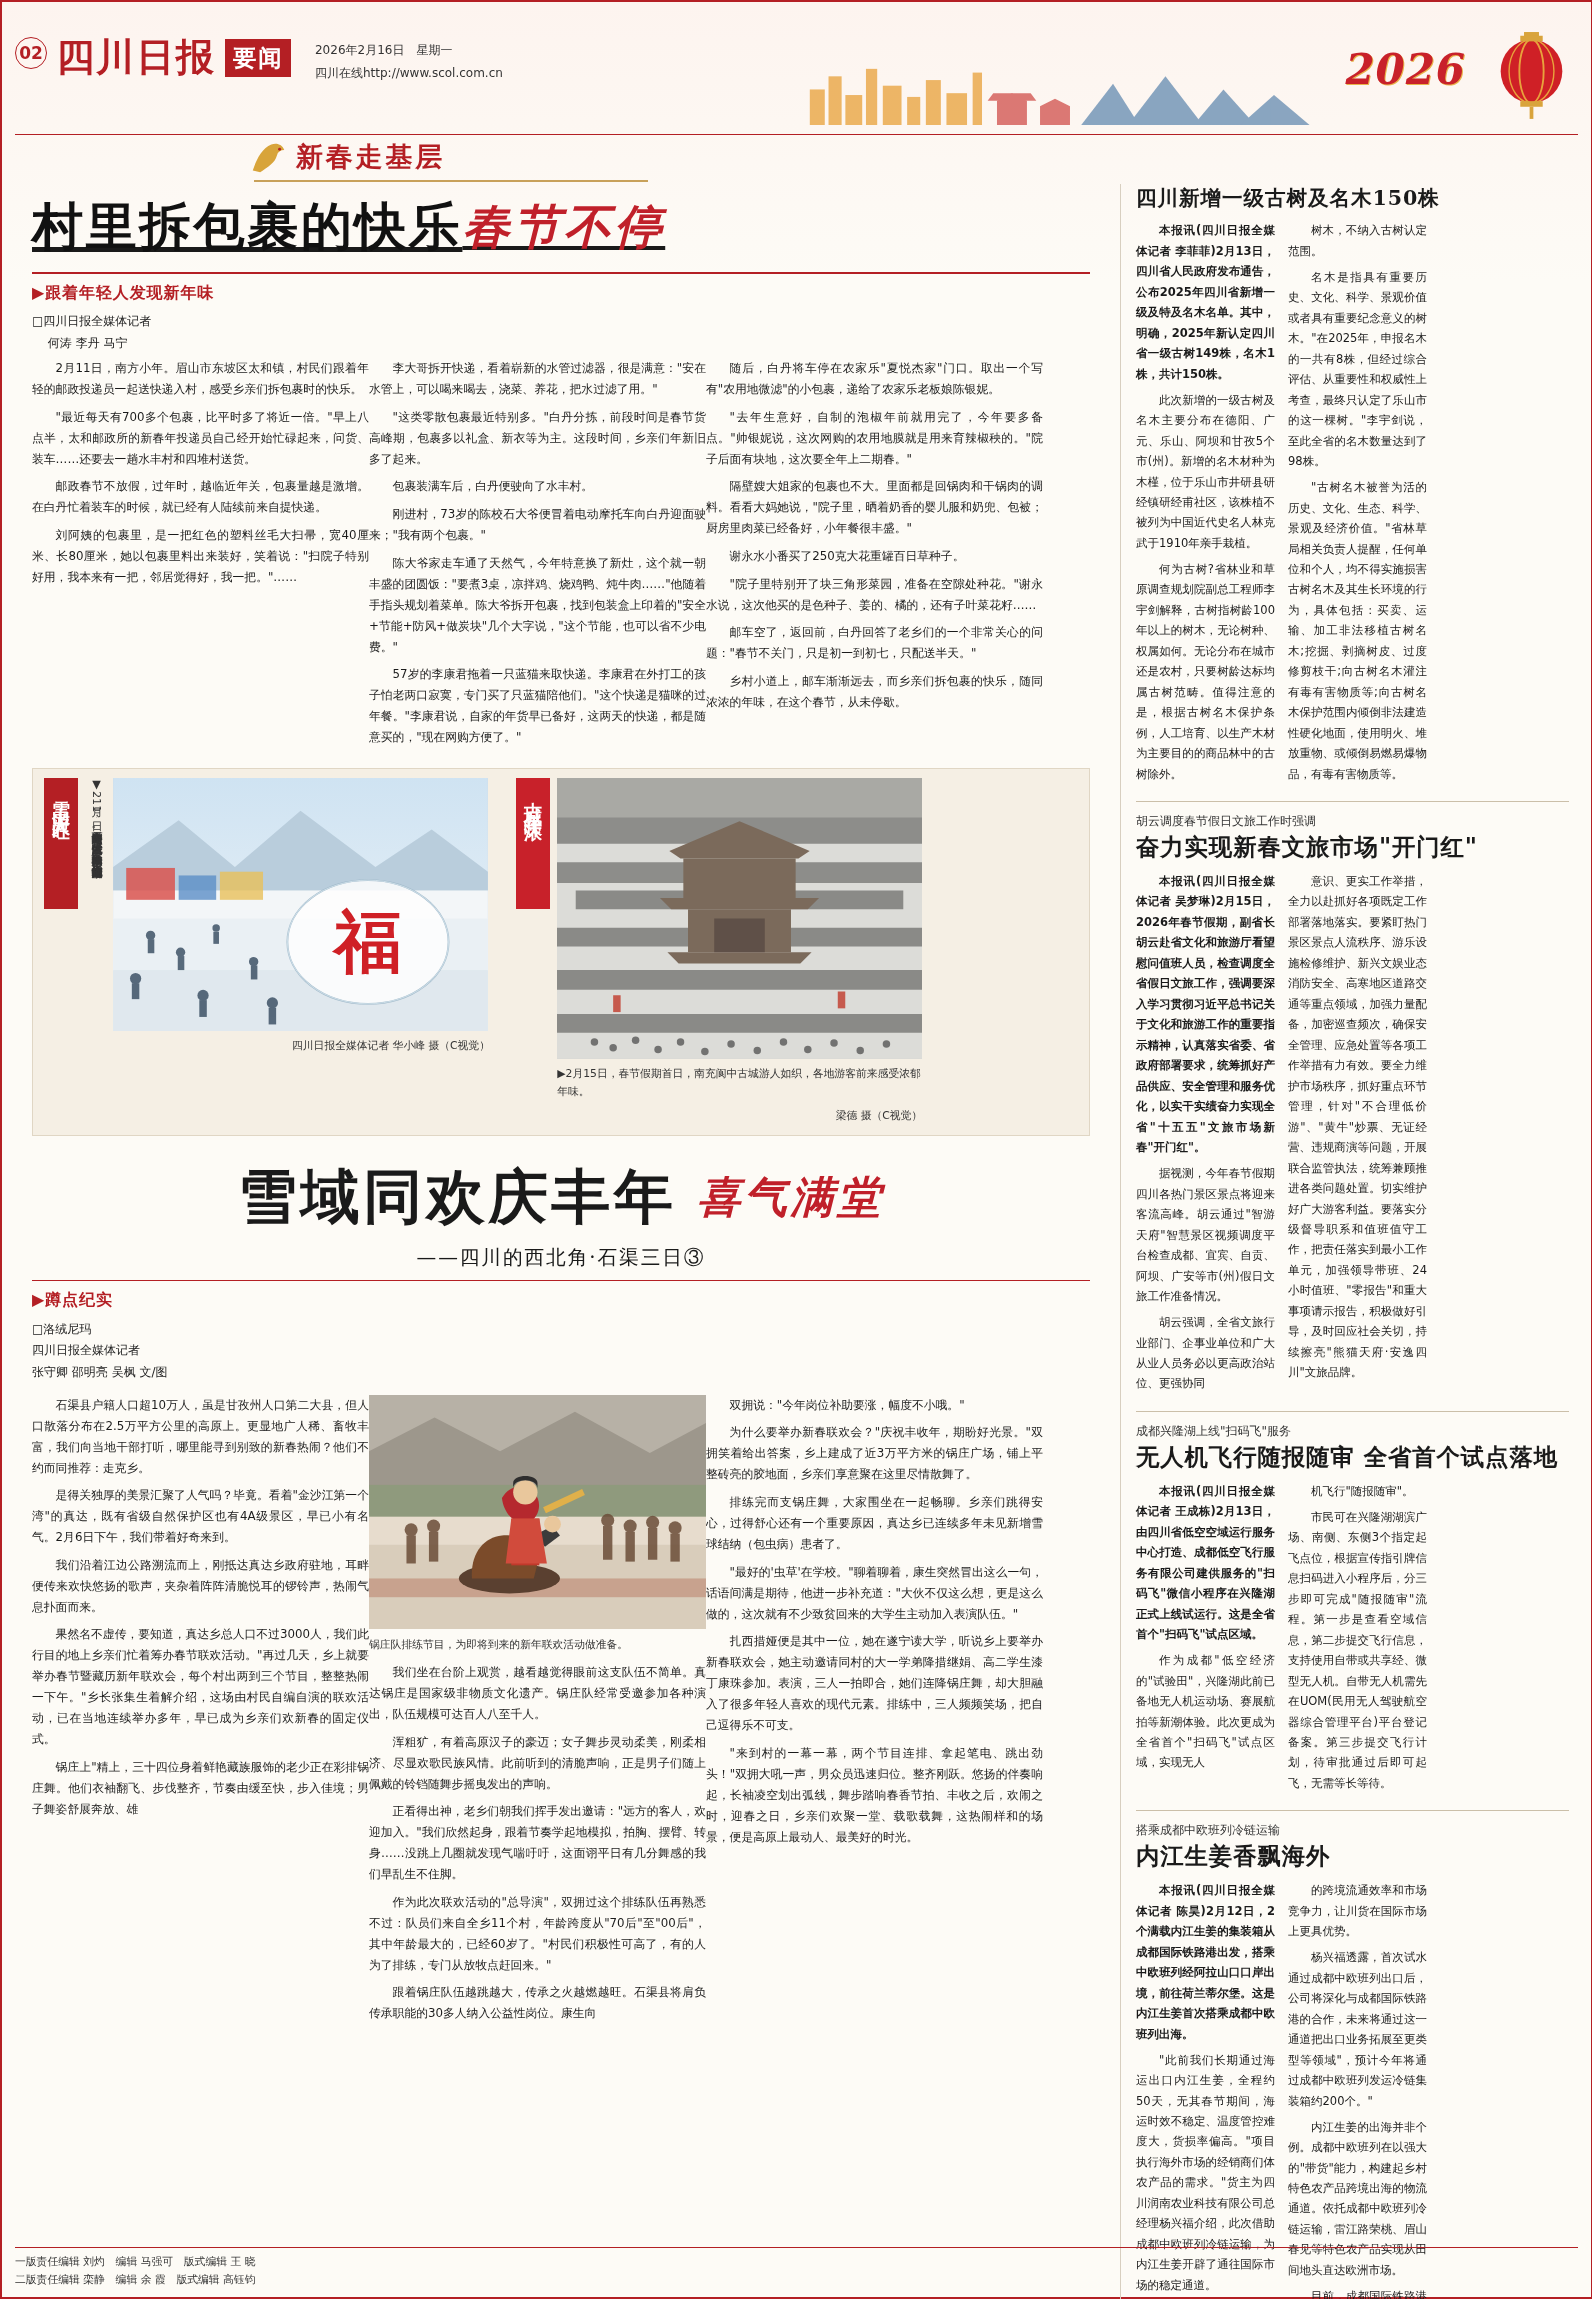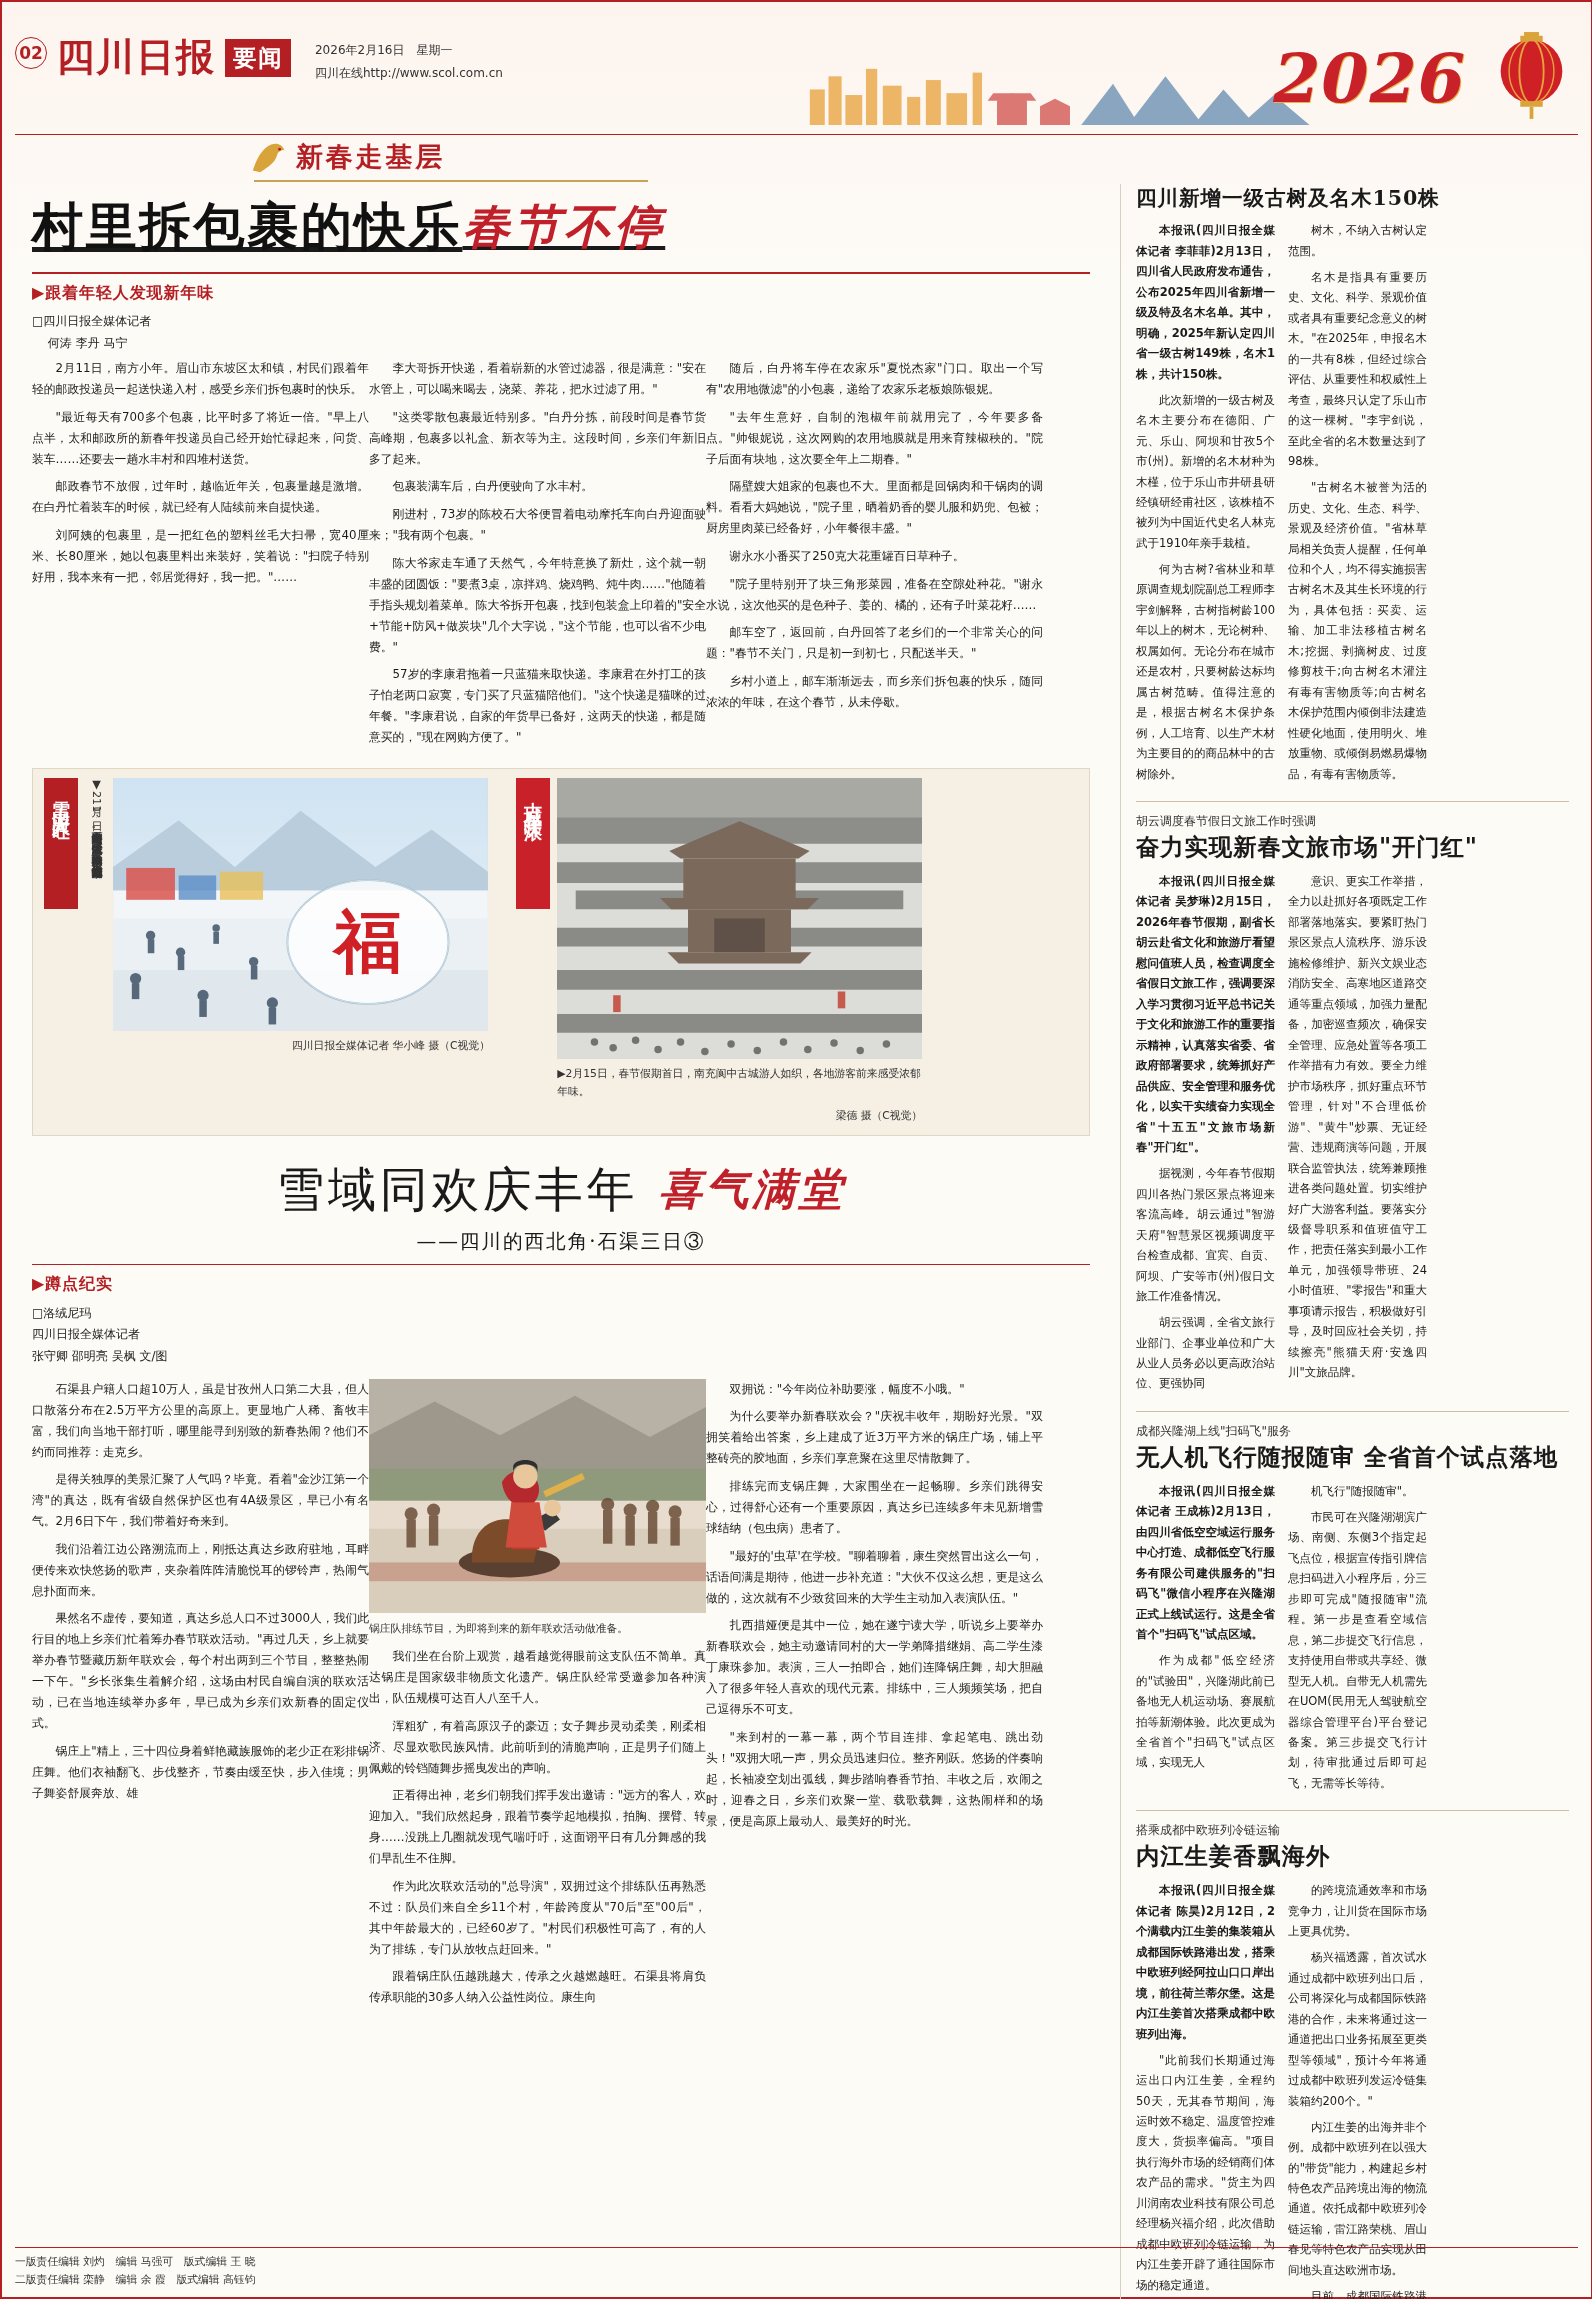--- a/index.html
+++ b/index.html
@@ -52,23 +52,23 @@
     font-size:12px;line-height:1.9;color:#333;
   }
   .mast-right {
     margin-left:auto;position:relative;width:778px;height:105px;
   }
   .skyline {
     position:absolute;left:0;bottom:3.7px;width:525px;height:73px;
     opacity:.85;
   }
   .year-2026 {
-    position:absolute;right:112px;top:14px;
+    position:absolute;right:112px;top:21px;
     font-family:"DejaVu Serif",serif;
-    font-size:68px;font-weight:bold;font-style:italic;
+    font-size:42px;font-weight:bold;font-style:italic;
     color:#c8212a;letter-spacing:0.9px;
     text-shadow:0.9px 0.9px 0 #e8b34a;
   }
   .lantern {
     position:absolute;right:11.2px;top:5.6px;width:71px;height:90px;
   }
 
   
   .banner-row { position:relative; height:49px; }
   .banner-title {
@@ -137,21 +137,21 @@
     writing-mode:vertical-rl;font-size:11.2px;line-height:1.7;color:#333;
     height:178px;
   }
   .photo { position:relative;overflow:hidden;background:#ccc; }
   .photo.ski { width:375px;height:253px; }
   .photo.town { width:365px;height:281px; }
   .cap { font-size:10.8px;line-height:1.7;color:#333; }
 
   
   .headline2-row { display:flex;align-items:center;justify-content:center;gap:20.6px;margin-top:22.5px; }
-  .h2-main { font-family:"DejaVu Serif",serif;font-size:48px;font-weight:normal;letter-spacing:3.7px; }
+  .h2-main { font-family:"DejaVu Serif",serif;font-size:59px;font-weight:bold;letter-spacing:3.7px; }
   .h2-red { font-family:"DejaVu Serif",serif;font-size:43px;font-weight:bold;color:#c0202a;font-style:italic;letter-spacing:3.7px; }
   .h2-sub { text-align:center;font-size:19.7px;margin-top:5.6px;letter-spacing:1.9px;font-family:"DejaVu Serif",serif; }
   .hr-thin { height:0.9px;background:#b41f24;margin:9.4px 17px; }
 
   
   .r-title-l { font-size:20.6px;font-weight:bold;font-family:"DejaVu Serif",serif;line-height:1.4;letter-spacing:0.9px; }
   .r-title-s { font-size:12px;color:#333;margin-bottom:1.9px; }
   .r-title-b { font-size:23.4px;font-weight:bold;font-family:"DejaVu Serif",serif;letter-spacing:0.9px;line-height:1.35; }
   .r-rule { height:0.9px;background:#cbbfa9;margin:11.2px 0; }
   .r-cols { display:flex;gap:13px;margin-top:7.5px; }

